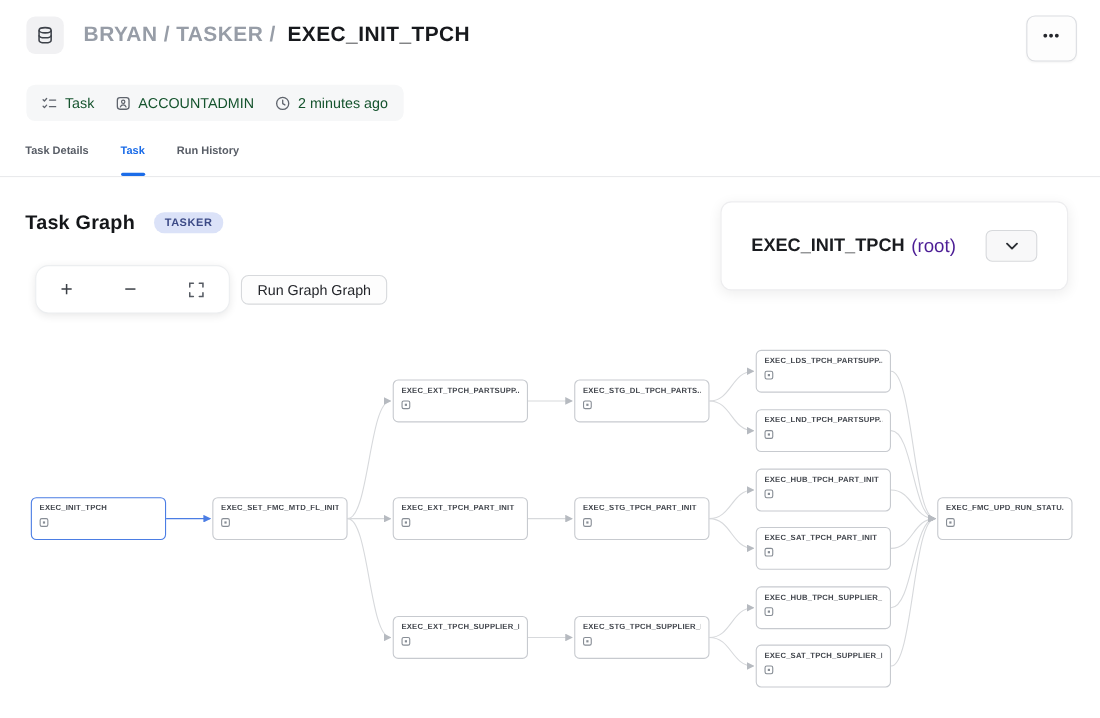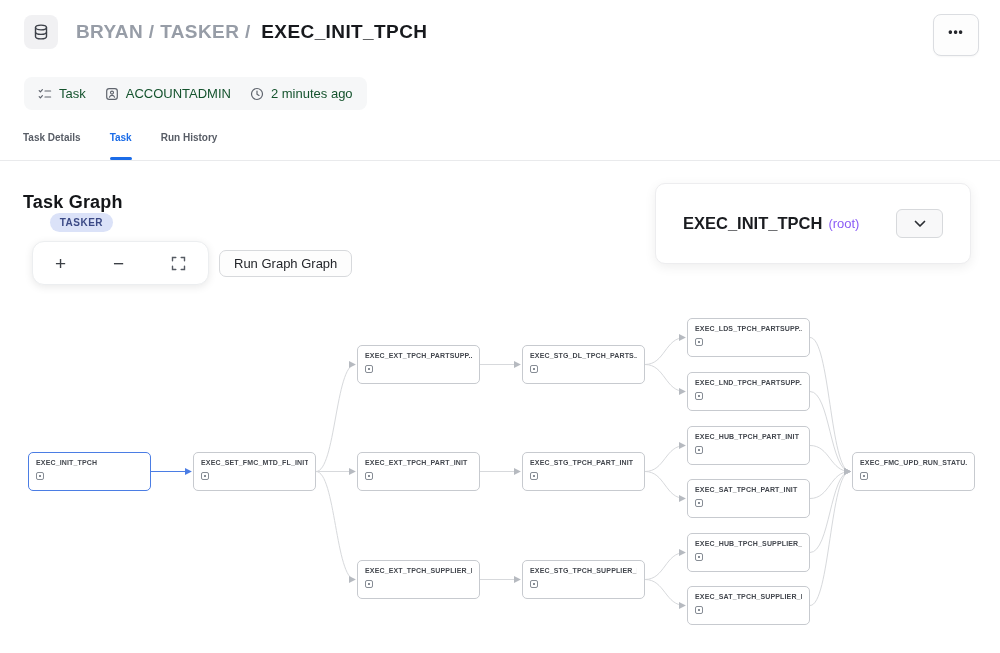--- a/index.html
+++ b/index.html
@@ -19,27 +19,27 @@
   
   .meta-bar{position:absolute;top:77px;left:24px;height:33px;background:#f6f7f8;border-radius:8px;display:inline-flex;align-items:center;padding:0 14px;gap:19px;font-size:13px;color:#14532d;}
   .meta-item{display:flex;align-items:center;gap:7px;white-space:nowrap;}
   .meta-item svg{display:block;}
   
   .tabs{position:absolute;top:132px;left:0;right:0;height:29px;border-bottom:1px solid #e9eaec;padding-left:23px;display:flex;gap:29px;box-sizing:border-box;}
   .tab{font-size:10px;font-weight:bold;color:#585d66;position:relative;cursor:pointer;padding-bottom:13px;}
   .tab.active{color:#1b6ce8;}
   .tab.active::after{content:"";position:absolute;left:0;right:0;bottom:0;height:3px;background:#1b6ce8;border-radius:2px;}
   
-  .section-head{position:absolute;top:192px;left:23px;display:flex;align-items:center;flex-direction:column;}
+  .section-head{position:absolute;top:192px;left:23px;display:flex;align-items:center;}
   .section-title{font-size:18px;font-weight:bold;color:#141619;letter-spacing:.2px;}
   .preview-badge{background:#dbe2f8;color:#3c4a86;font-size:10px;font-weight:bold;letter-spacing:.5px;padding:4px 10px;border-radius:10px;margin-left:17px;}
   
   .root-card{position:absolute;left:655px;top:183px;width:316px;height:81px;background:#fff;border:1px solid #ededef;border-radius:10px;box-shadow:0 3px 12px rgba(0,0,0,.07);display:flex;align-items:center;padding:0 27px;box-sizing:border-box;}
   .root-name{font-size:16.5px;font-weight:bold;color:#1a1c20;white-space:nowrap;}
-  .root-suffix{font-size:13px;color:#8b5cf6;margin-left:6px;white-space:nowrap;}
+  .root-suffix{font-size:17px;color:#4c1d95;margin-left:6px;white-space:nowrap;}
   .chev-btn{margin-left:auto;width:45px;height:27px;background:#f8f8f9;border:1px solid #d7d9dc;border-radius:6px;display:flex;align-items:center;justify-content:center;cursor:pointer;}
   
   .graph-toolbar{position:absolute;left:32px;top:241px;width:177px;height:44px;background:#fff;border:1px solid #eceef0;border-radius:12px;box-shadow:0 2px 8px rgba(0,0,0,.09);display:flex;align-items:center;justify-content:space-between;padding:0 22px;box-sizing:border-box;}
   .zoom-btn{font-size:19px;color:#3c4046;cursor:pointer;line-height:1;background:none;border:none;padding:0;font-family:inherit;}
   .fs-btn{cursor:pointer;display:flex;align-items:center;background:none;border:none;padding:0;}
   .run-btn{position:absolute;left:219px;top:250px;height:27px;padding:0 14px;background:#fdfdfd;border:1px solid #d7d9dc;border-radius:7px;font-size:13px;color:#24262b;cursor:pointer;font-family:inherit;}
   
   #edge-svg{position:absolute;left:0;top:0;width:1000px;height:653px;pointer-events:none;}
   .edge{fill:none;stroke:#d7d9dc;stroke-width:1;}
   .edge.accent{stroke:#4b7de4;}

